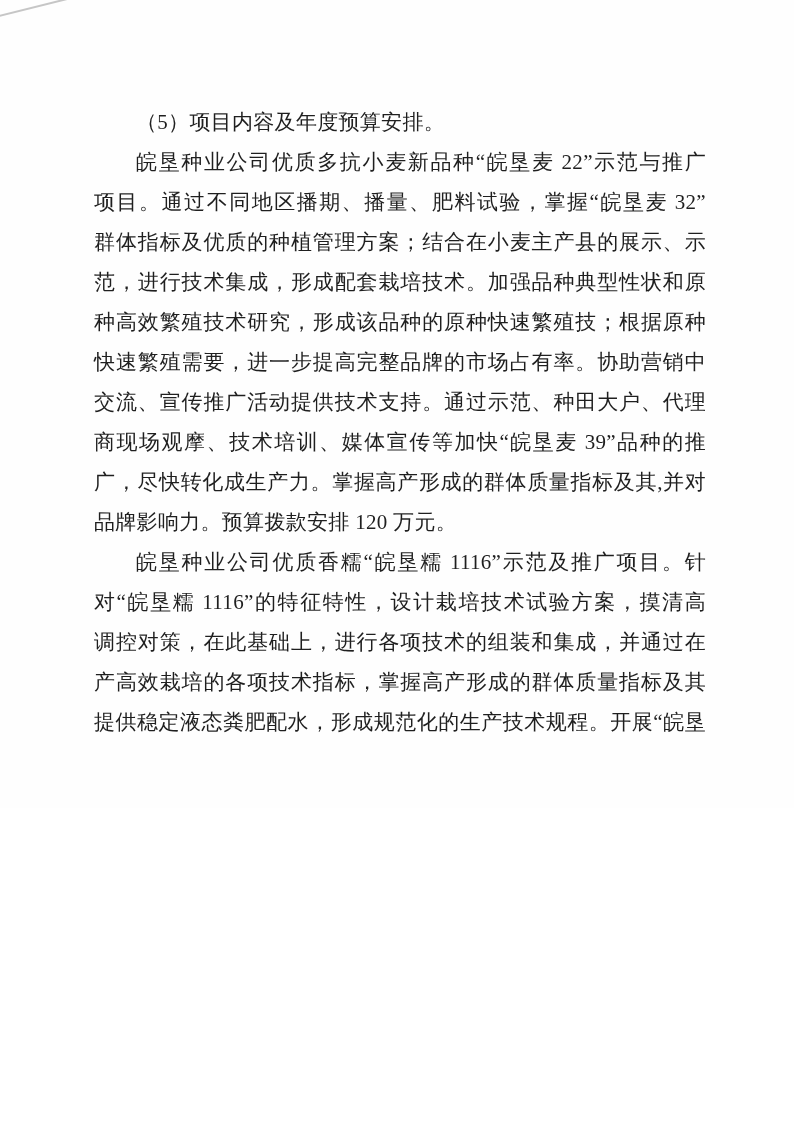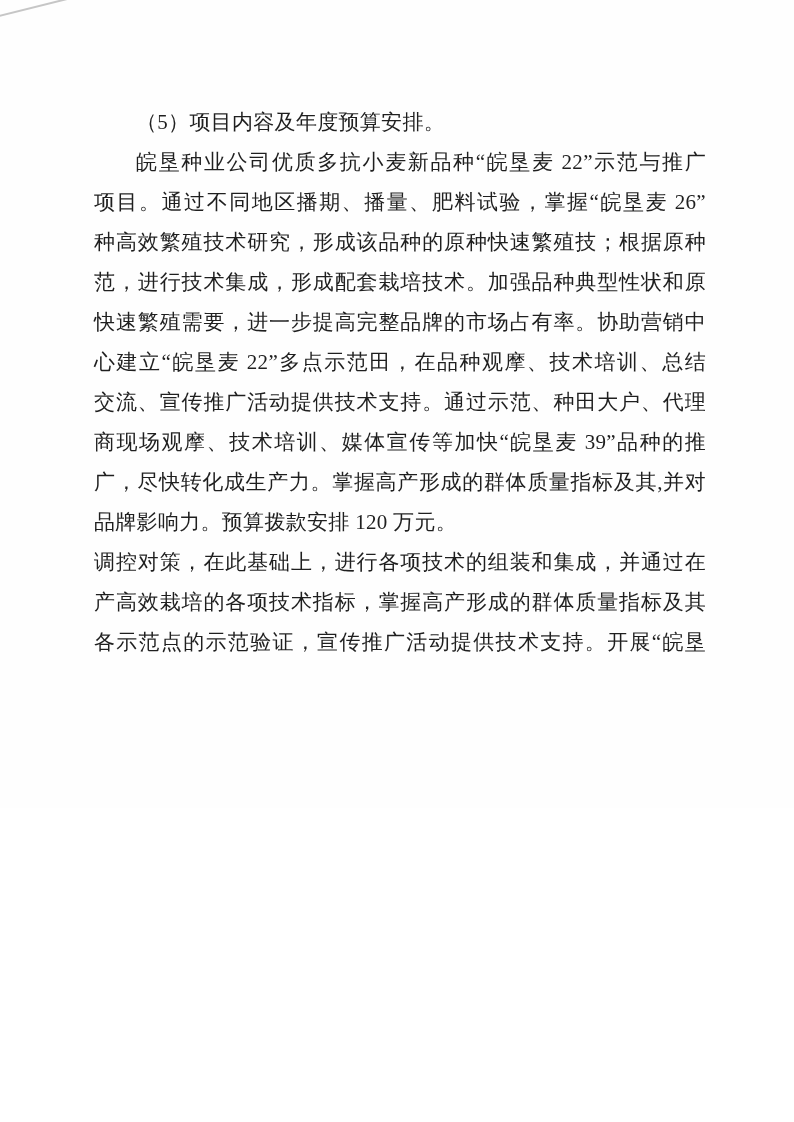--- a/index.html
+++ b/index.html
@@ -71,33 +71,35 @@
 
   <div class="content">
 
     <div class="paragraph">
       <div class="line first last">（5）项目内容及年度预算安排。</div>
     </div>
 
 
     <div class="paragraph">
       <div class="line first">皖垦种业公司优质多抗小麦新品种“皖垦麦 22”示范与推广</div>
-      <div class="line">项目。通过不同地区播期、播量、肥料试验，掌握“皖垦麦 26”</div>
+      <div class="line">项目。通过不同地区播期、播量、肥料试验，掌握“皖垦麦 32”</div>
+      <div class="line">群体指标及优质的种植管理方案；结合在小麦主产县的展示、示</div>
+      <div class="line">范，进行技术集成，形成配套栽培技术。加强品种典型性状和原</div>
       <div class="line">种高效繁殖技术研究，形成该品种的原种快速繁殖技；根据原种</div>
-      <div class="line">范，进行技术集成，形成配套栽培技术。加强品种典型性状和原</div>
       <div class="line">快速繁殖需要，进一步提高完整品牌的市场占有率。协助营销中</div>
-      <div class="line">心建立“皖垦麦 22”多点示范田，在品种观摩、技术培训、总结</div>
       <div class="line">交流、宣传推广活动提供技术支持。通过示范、种田大户、代理</div>
       <div class="line">商现场观摩、技术培训、媒体宣传等加快“皖垦麦 39”品种的推</div>
       <div class="line">广，尽快转化成生产力。掌握高产形成的群体质量指标及其,并对</div>
       <div class="line last">品牌影响力。预算拨款安排 120 万元。</div>
     </div>
 
     <div class="paragraph">
+      <div class="line first">皖垦种业公司优质香糯“皖垦糯 1116”示范及推广项目。针</div>
+      <div class="line">对“皖垦糯 1116”的特征特性，设计栽培技术试验方案，摸清高</div>
       <div class="line">调控对策，在此基础上，进行各项技术的组装和集成，并通过在</div>
       <div class="line">产高效栽培的各项技术指标，掌握高产形成的群体质量指标及其</div>
-      <div class="line">各示范点的示范验证，宣传推广活动提供技术支持。开展“皖垦</div>
+      <div class="line">提供稳定液态粪肥配水，形成规范化的生产技术规程。开展“皖垦</div>
     </div>
 
   </div>
 
   <div class="page-number">36</div>
 </div>
 
 </body></html>

